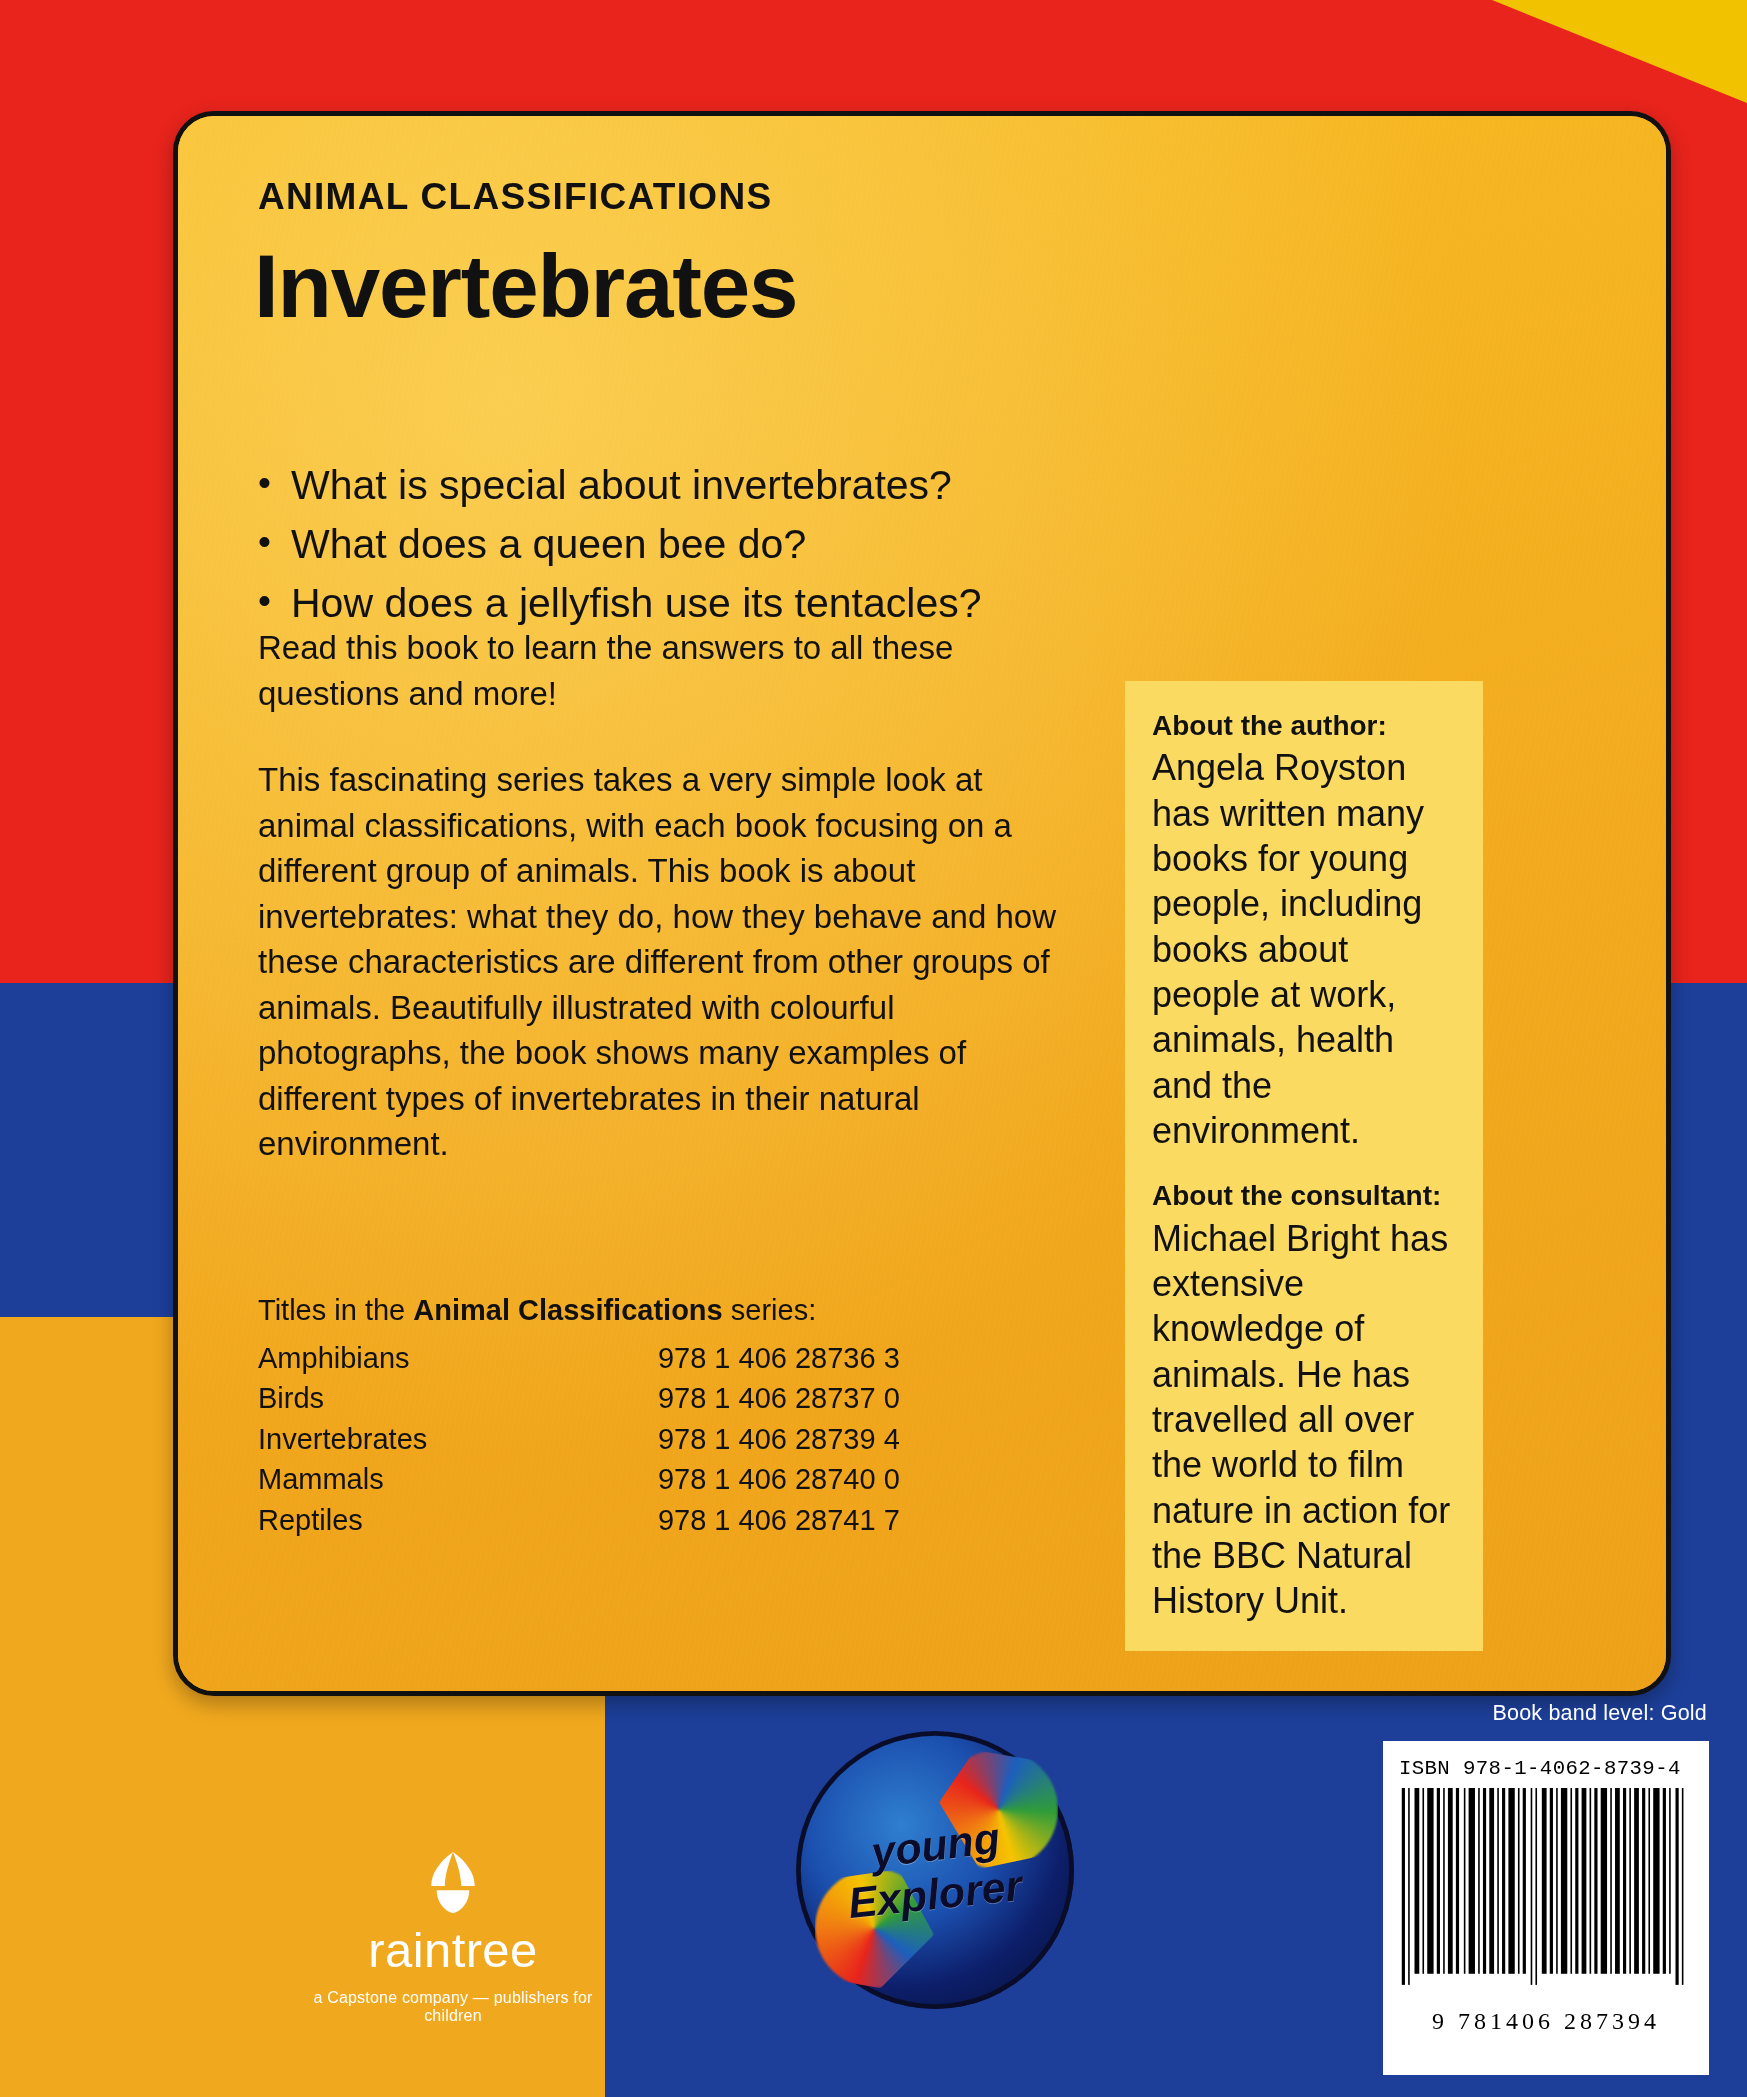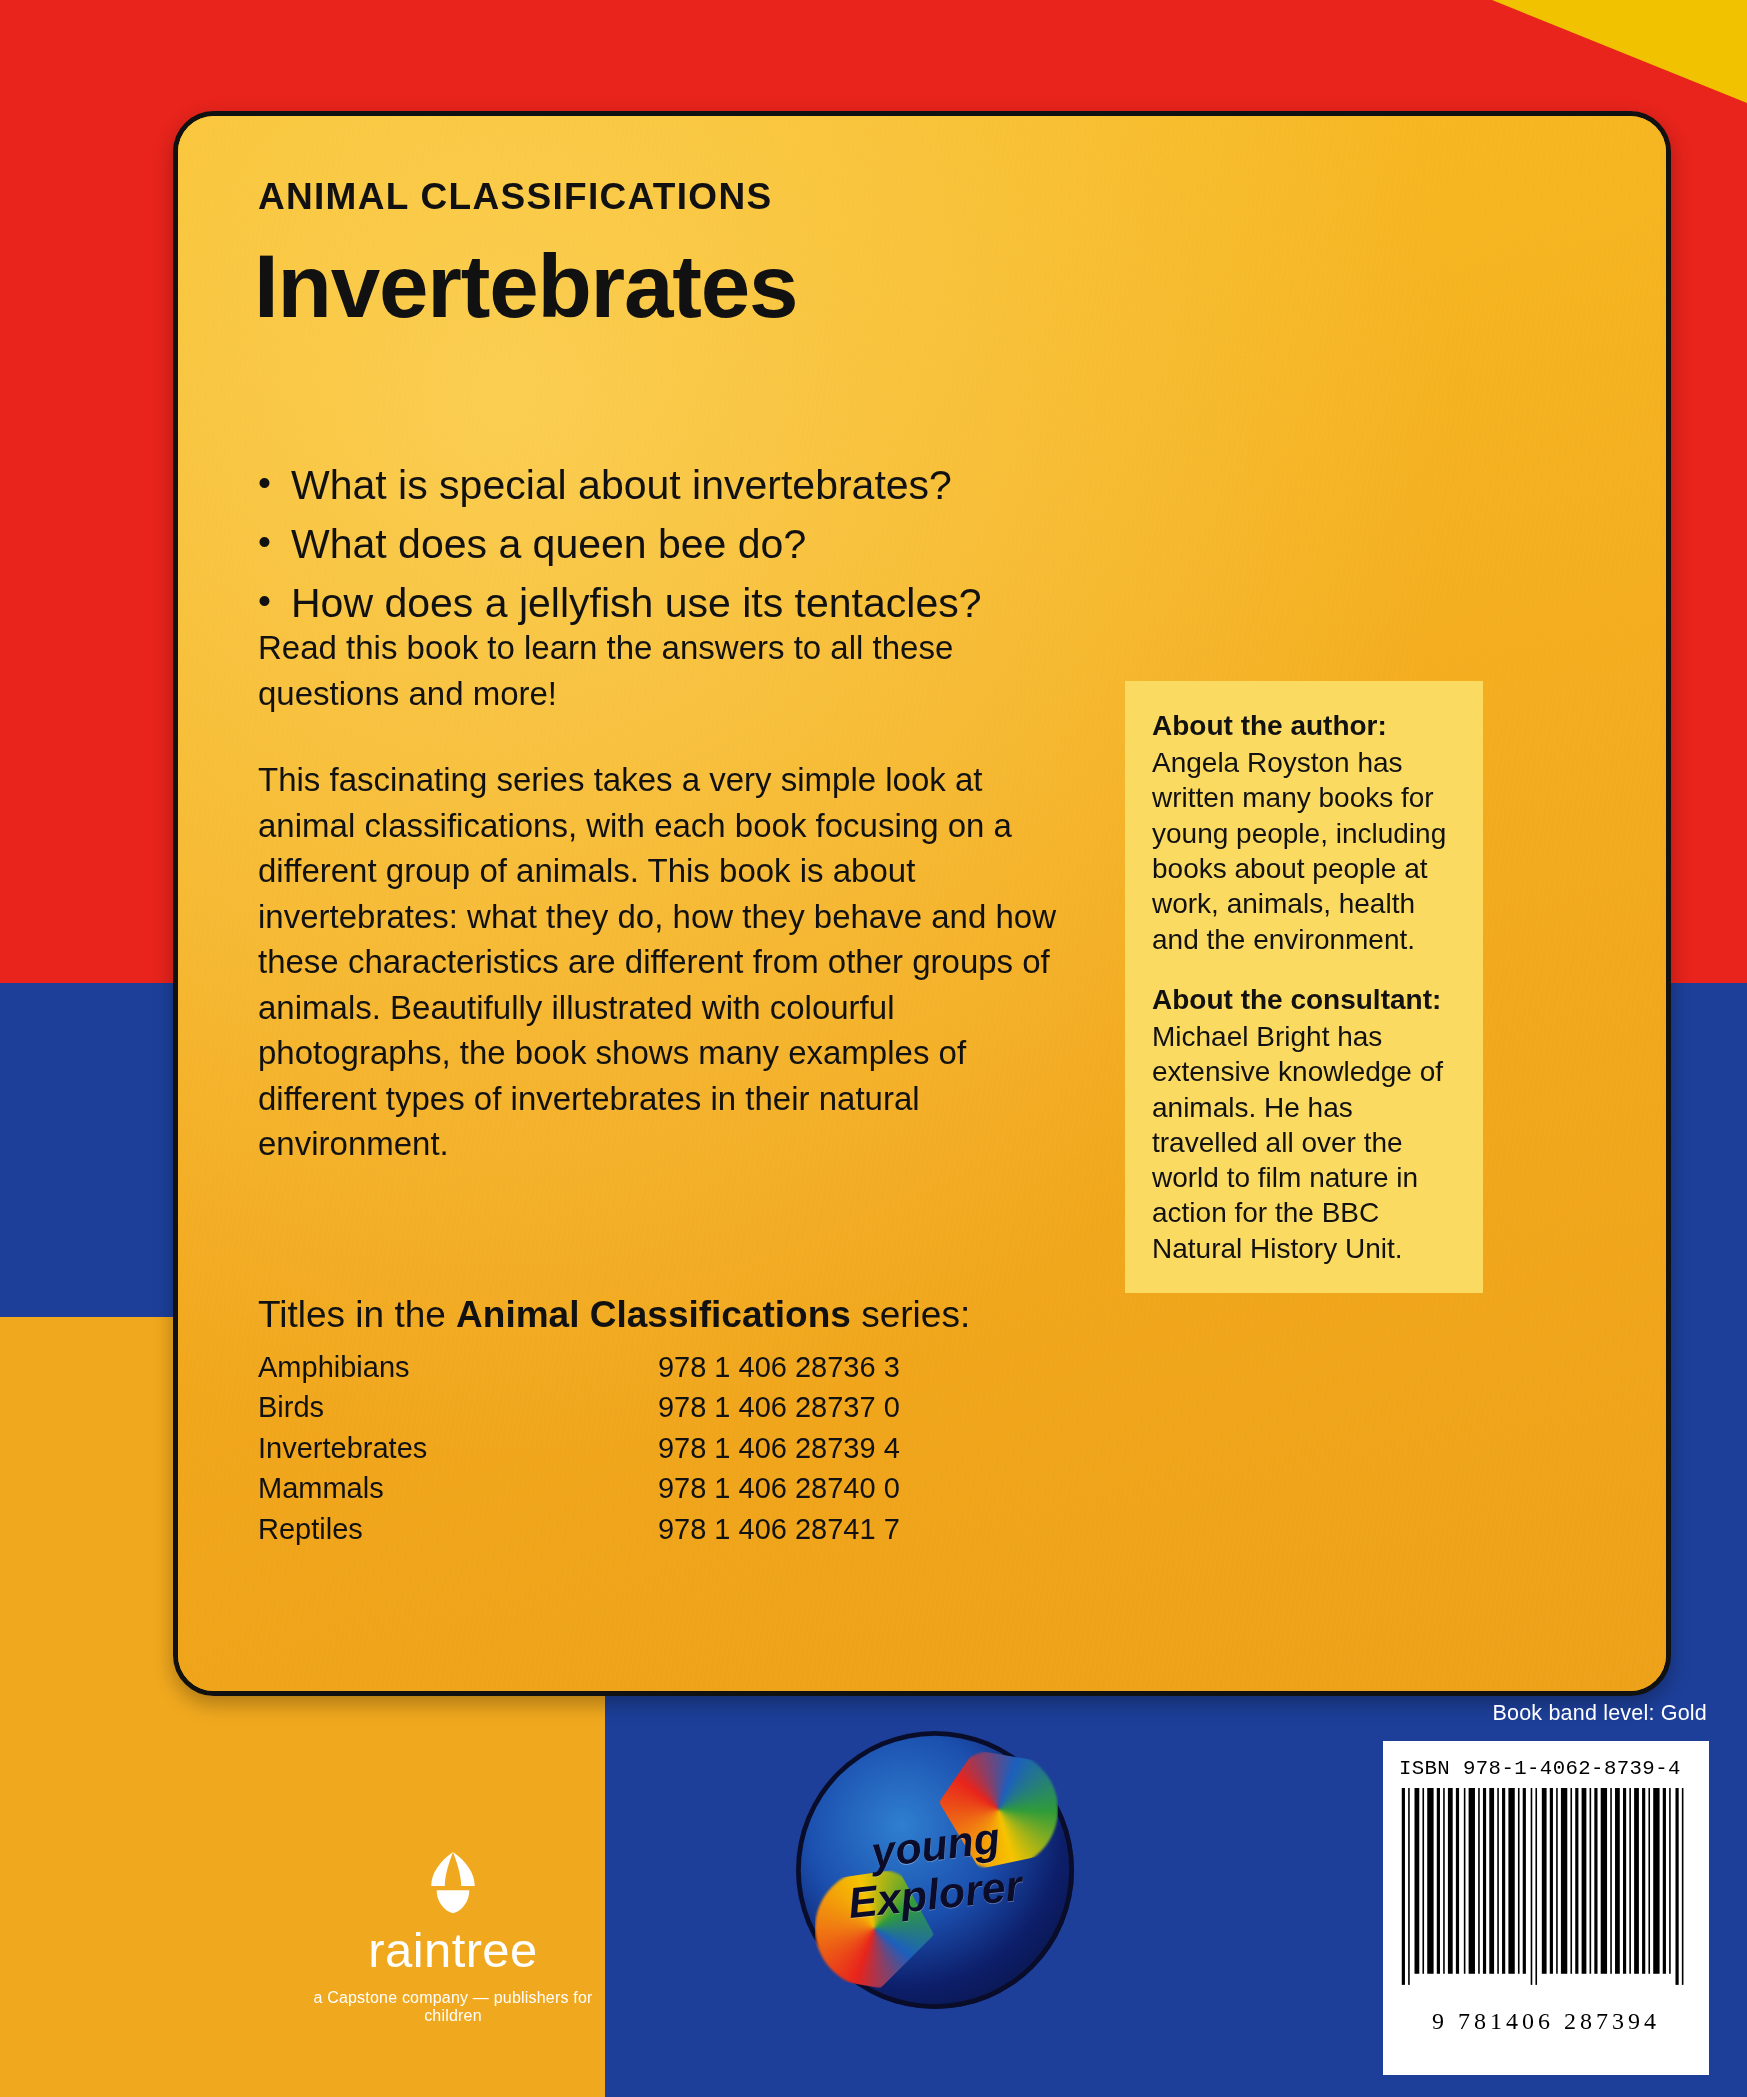--- a/index.html
+++ b/index.html
@@ -145,21 +145,21 @@
   }
 
   .titles-block {
     position: absolute;
     left: 80px;
     top: 1178px;
     width: 764px;
     color: #111;
   }
   .titles-heading {
-    font-size: 37px;
+    font-size: 29px;
     margin-bottom: 11px;
   }
   .titles-heading b { font-weight: bold; }
   .titles-table {
     width: 684px;
     border-collapse: collapse;
   }
   .titles-table td {
     font-size: 29px;
     padding: 1.6px 0;
@@ -181,21 +181,21 @@
     box-sizing: border-box;
     color: #111;
   }
   .about-box h4 {
     margin: 0 0 3.2px 0;
     font-size: 28px;
     font-weight: bold;
   }
   .about-box p {
     margin: 0 0 27px 0;
-    font-size: 28px;
+    font-size: 36px;
     line-height: 1.26;
   }
   .about-box p:last-child { margin-bottom: 0; }
 
   
   .raintree {
     position: absolute;
     left: 286px;
     bottom: 72px;
     width: 334px;

